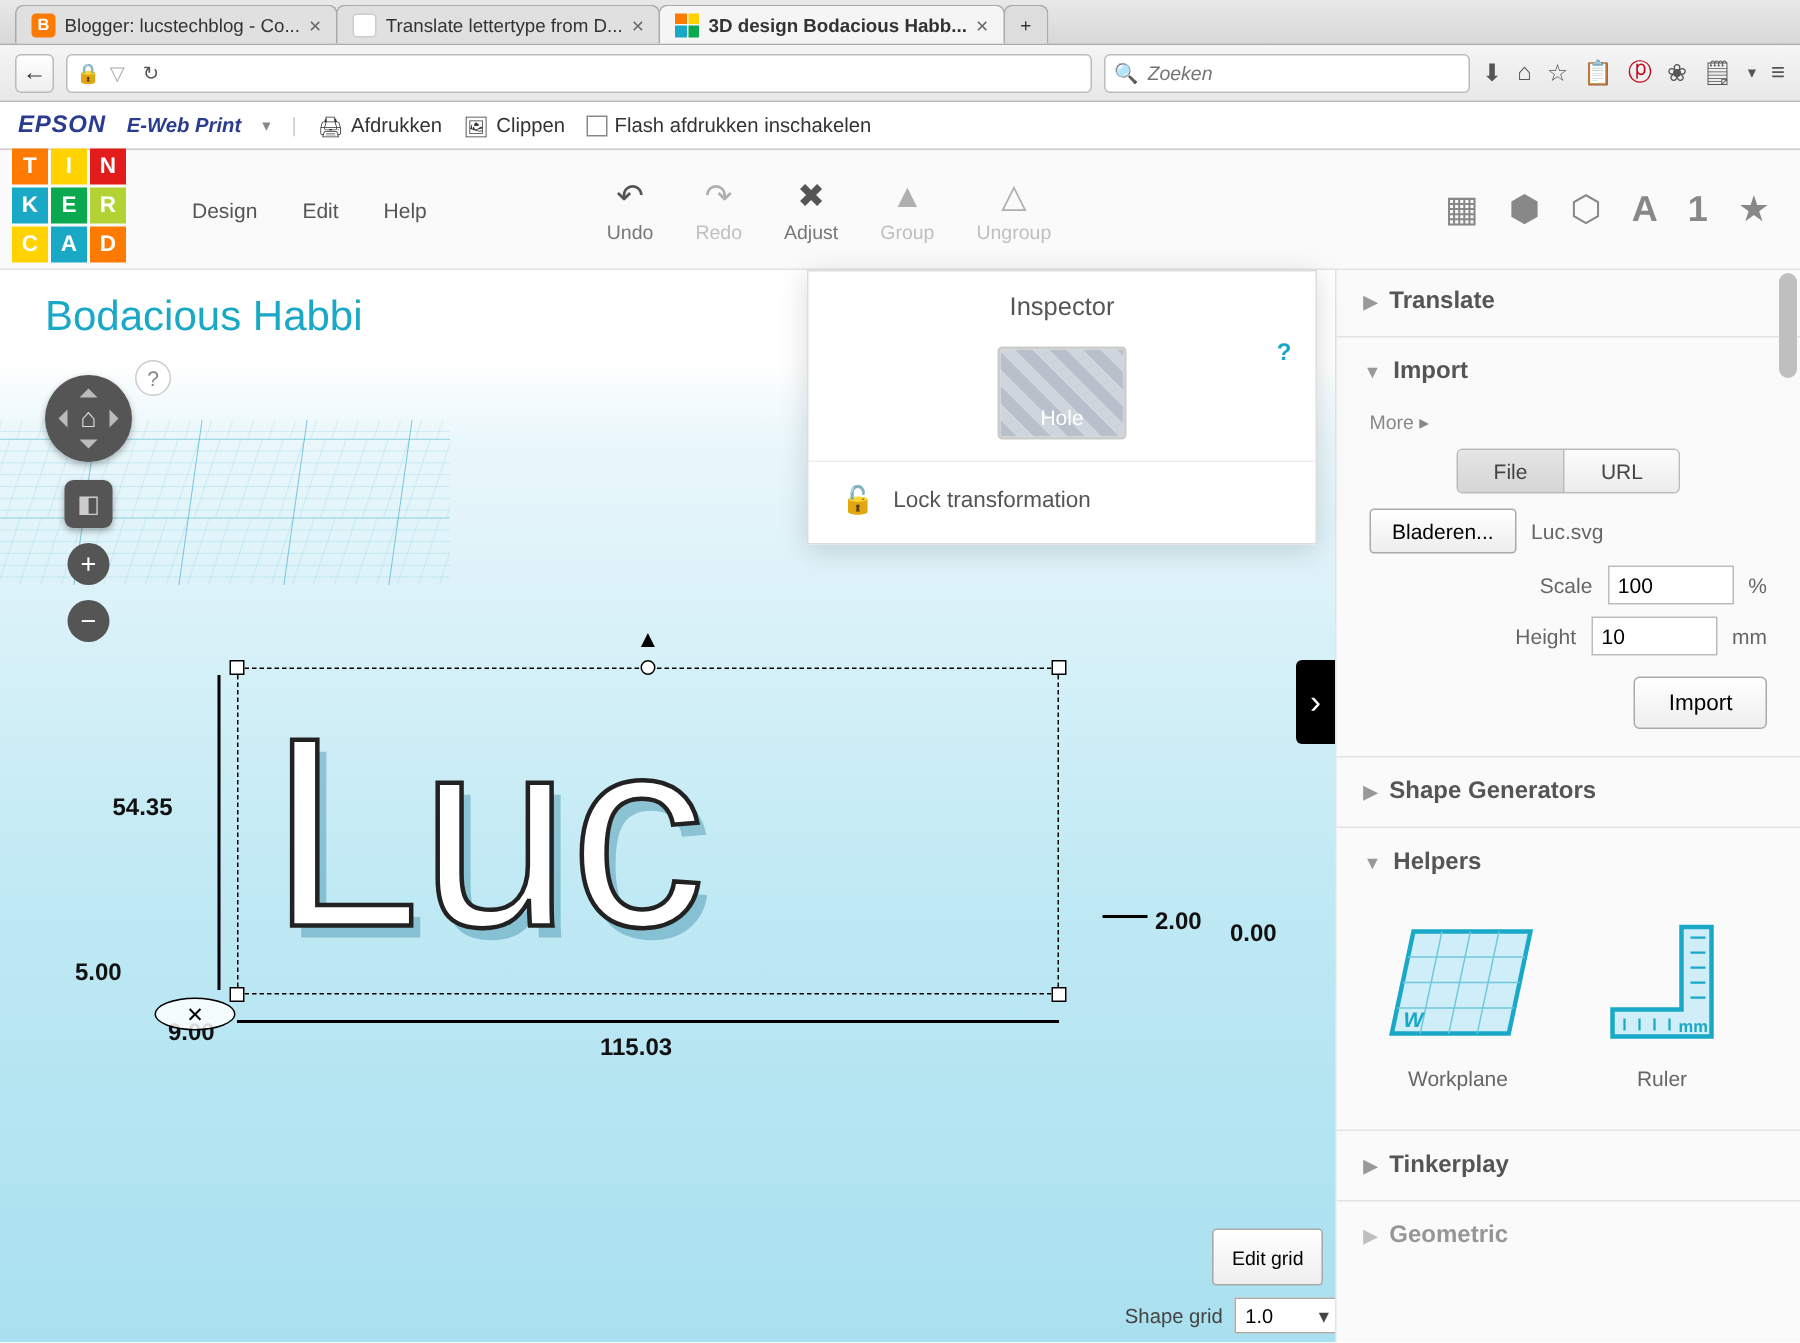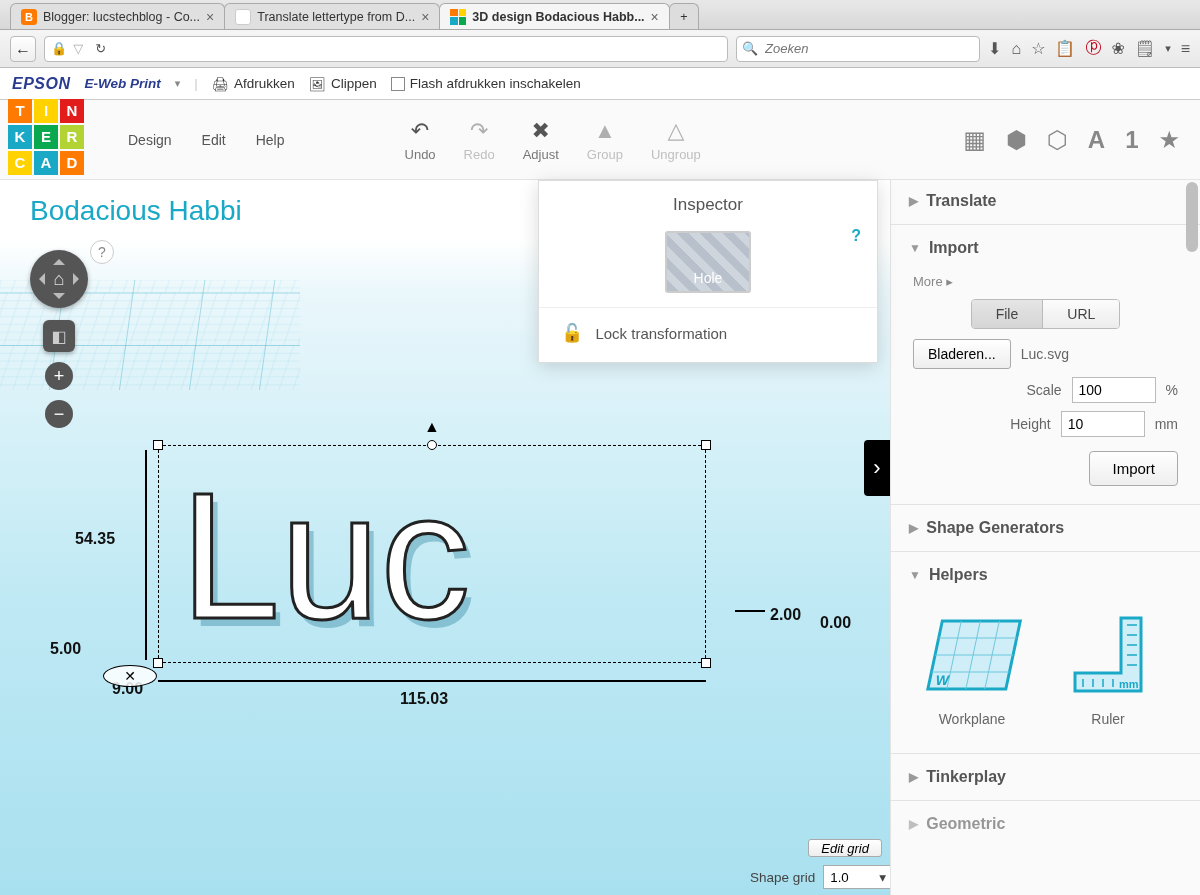--- a/index.html
+++ b/index.html
@@ -62,21 +62,21 @@
   .grid-svg{position:absolute;inset:0;}
   .luc-text{position:absolute;left:180px;top:200px;font-family:Liberation Sans, sans-serif;font-size:180px;color:#fff;-webkit-text-stroke:3px #222; text-shadow: 6px 8px 0 rgba(30,120,150,.35); margin-top: 12px;}
   .sel-box{position:absolute;left:158px;top:205px;width:548px;height:218px;border:1.5px dashed #000;}
   .handle{position:absolute;width:10px;height:10px;border:1.5px solid #000;background:#fff;}
   .dim-label{position:absolute;font-size:16px;color:#111;font-weight:600;background:transparent;}
   .arrow-line{position:absolute;background:#000;}
   .dim-x{position:absolute;left:103px;top:425px;width:54px;height:22px;border:1px solid #000;background:rgba(255,255,255,.85);border-radius:50%;display:flex;align-items:center;justify-content:center;font-size:14px;}
 
   .snap-bar{position:absolute;right:4px;bottom:6px;display:flex;align-items:center;gap:8px;font-size:13.5px;color:#444;z-index:6;}
   .snap-select{width:70px;height:24px;border:1px solid #aaa;background:#fff;padding:0 6px;}
-  .edit-grid-btn{height:18px;padding:0 12px;border:1px solid #aaa;background:linear-gradient(#fff,#eee);border-radius:3px;font-size:13px;font-style:italic;}
+  .edit-grid-btn{height:38px;padding:0 12px;border:1px solid #aaa;background:linear-gradient(#fff,#eee);border-radius:3px;font-size:13px;}
 
   .expand-tab{position:absolute;right:0;top:260px;width:26px;height:56px;background:#000;color:#fff;display:flex;align-items:center;justify-content:center;font-size:22px;border-radius:4px 0 0 4px;z-index:7;}
 
   
   .inspector{position:absolute;left:538px;top:80px;width:340px;background:#fff;border:1px solid #ddd;box-shadow:0 4px 18px rgba(0,0,0,.15);z-index:20;}
   .inspector h3{text-align:center;font-size:17px;color:#555;font-weight:500;padding:14px 0 10px;}
   .inspector .help{position:absolute;right:16px;top:46px;color:#1aa8c7;font-weight:700;}
   .swatch-row{display:flex;justify-content:center;gap:18px;padding:6px 0 14px;}
   .swatch{width:86px;height:62px;border:2px solid #1aa8c7;border-radius:3px;display:flex;align-items:flex-end;justify-content:center;padding-bottom:5px;color:#666;font-size:14px;background:#fff;}
   .swatch.hole{border-color:#ccc;background:repeating-linear-gradient(45deg,#b8c0cc,#b8c0cc 8px,#cfd5dd 8px,#cfd5dd 16px);color:#fff;}

